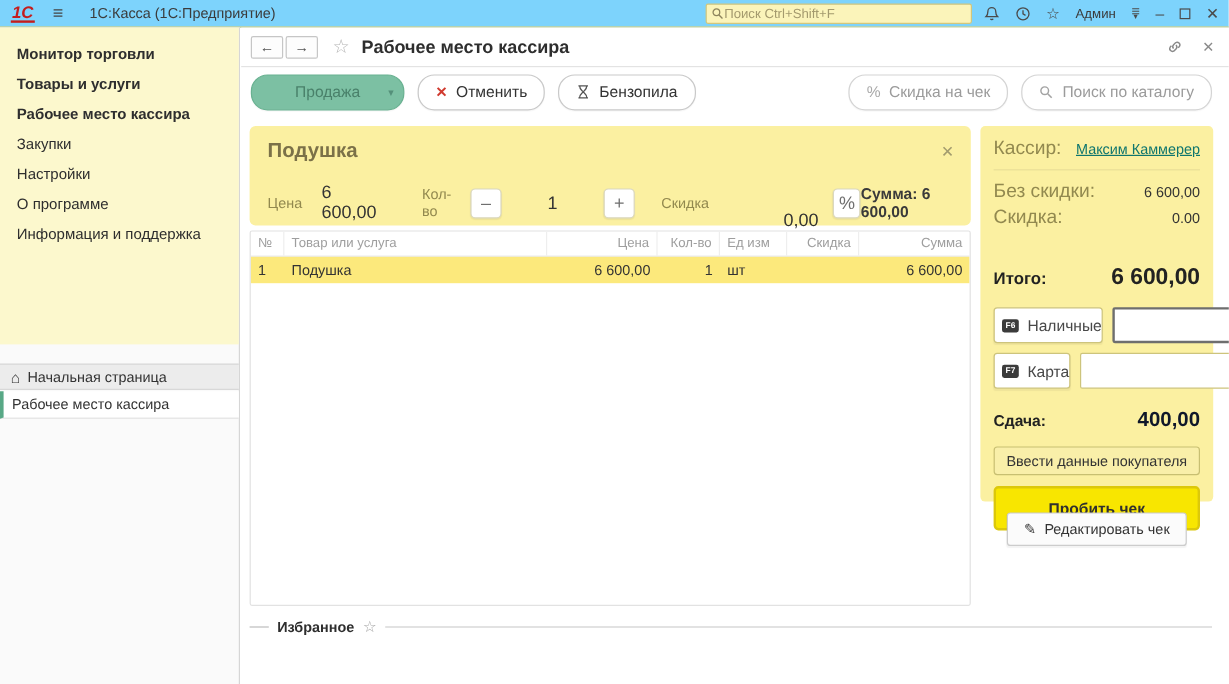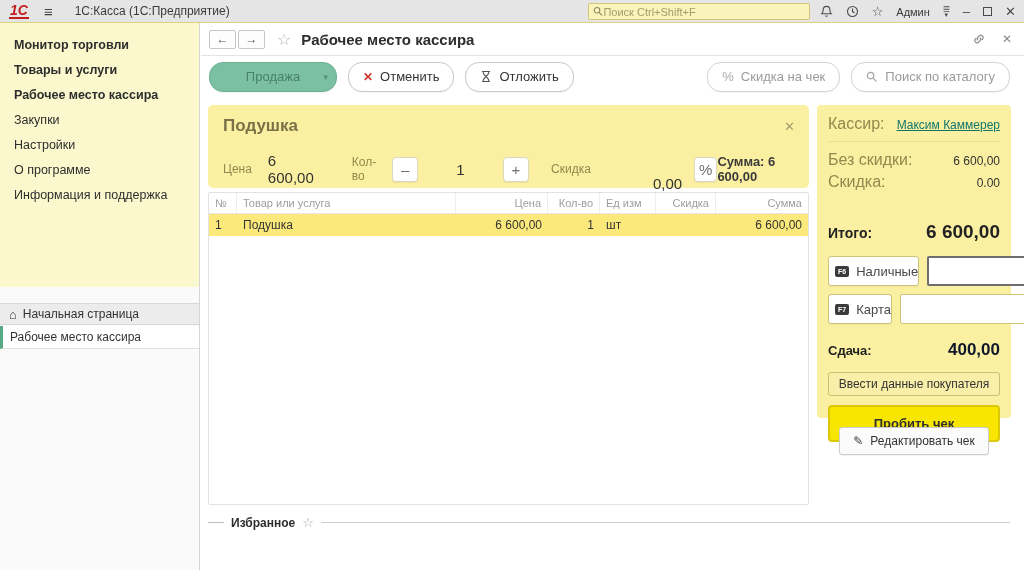--- a/index.html
+++ b/index.html
@@ -3,21 +3,21 @@
 <meta charset="utf-8">
 <style>
   * { box-sizing: border-box; margin: 0; padding: 0; }
   html,body { width:1024px; height:570px; }
   body {
     font-family:"Liberation Sans", sans-serif;
     background:#fff; position:relative; overflow:hidden; color:#333;
   }
   
   .topbar { position:absolute; top:0; left:0; right:0; height:23px;
-    background:#e5e5e5; border-bottom:1px solid #dcd17f;
+    background:#7dd3fc; border-bottom:1px solid #dcd17f;
     display:flex; align-items:center; }
   .logo { color:#c41d1d; font-weight:bold; font-style:italic; font-size:14px;
     margin-left:9px; border-bottom:2px solid #c41d1d; line-height:14px; padding:0 1px;}
   .menu-glyph { color:#444; font-size:15px; margin-left:15px; cursor:pointer; }
   .win-title { font-size:12px; color:#3b3b3b; margin-left:22px; }
   .top-search { position:absolute; left:588px; top:3px; width:222px; height:17px;
     background:#fbf4ba; border:1px solid #d2c67c; border-radius:2px;
     display:flex; align-items:center; padding:0 4px; }
   .top-search input { border:none; outline:none; background:transparent;
     font-size:11px; color:#555; width:100%; font-family:inherit; }
@@ -218,21 +218,21 @@
       <span class="caret">▾</span>
     </div>
     <div class="btn">
       <span class="red-x">✕</span>
       <span>Отменить</span>
     </div>
     <div class="btn">
       <svg class="icon" width="12" height="13" viewBox="0 0 12 13">
           <path d="M2 1.5h8M2 11.5h8M3 1.5c0 3 2 3.7 3 5-1 1.3-3 2-3 5M9 1.5c0 3-2 3.7-3 5 1 1.3 3 2 3 5" fill="none" stroke="#555" stroke-width="1.1"></path>
         </svg>
-      <span>Отложить</span>
+      <span>Бензопила</span>
     </div>
     <div class="spacer"></div>
     <div class="btn btn-muted">
       <span class="pct">%</span>
       <span>Скидка на чек</span>
     </div>
     <div class="btn btn-muted">
       <svg class="icon" width="12" height="12" viewBox="0 0 12 12">
           <circle cx="4.6" cy="4.6" r="3.2" fill="none" stroke="#a3a3a3" stroke-width="1.2"></circle>
           <line x1="7.1" y1="7.1" x2="10.4" y2="10.4" stroke="#a3a3a3" stroke-width="1.3"></line>

